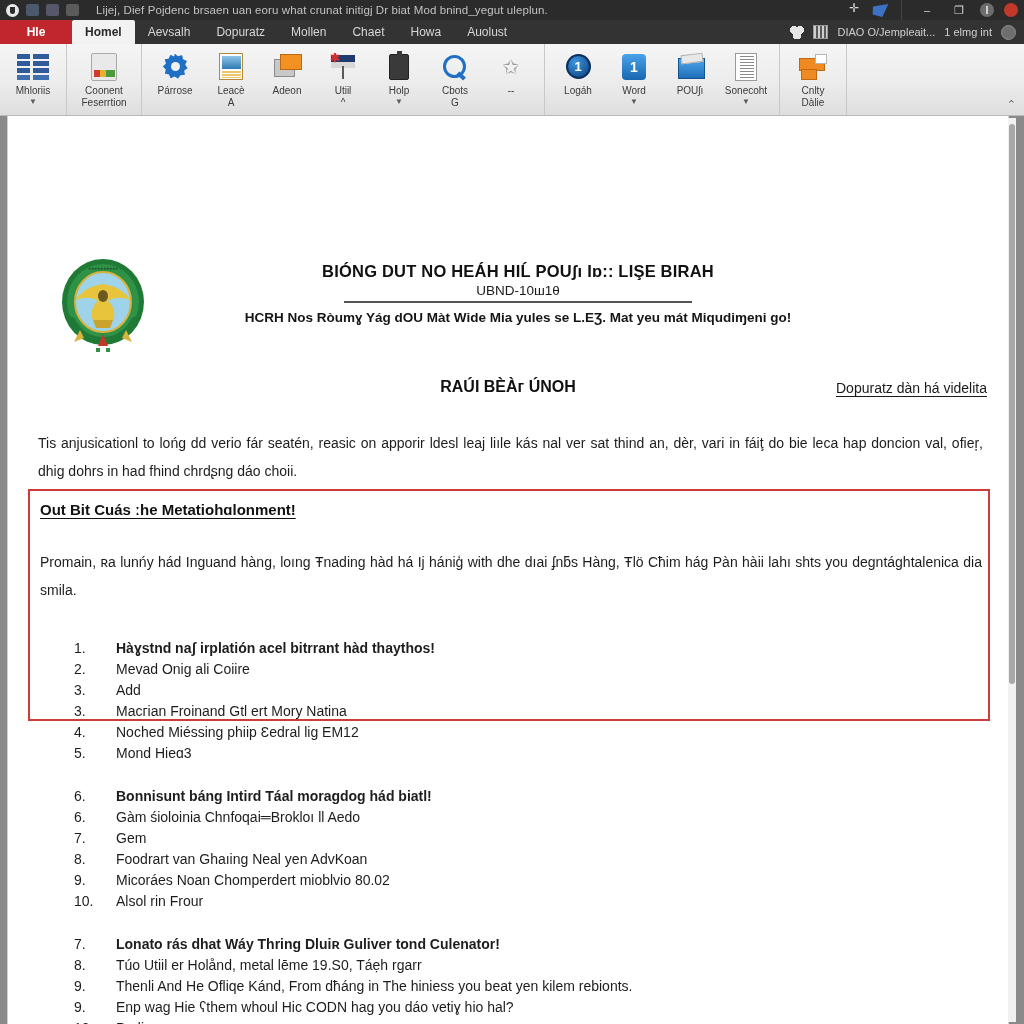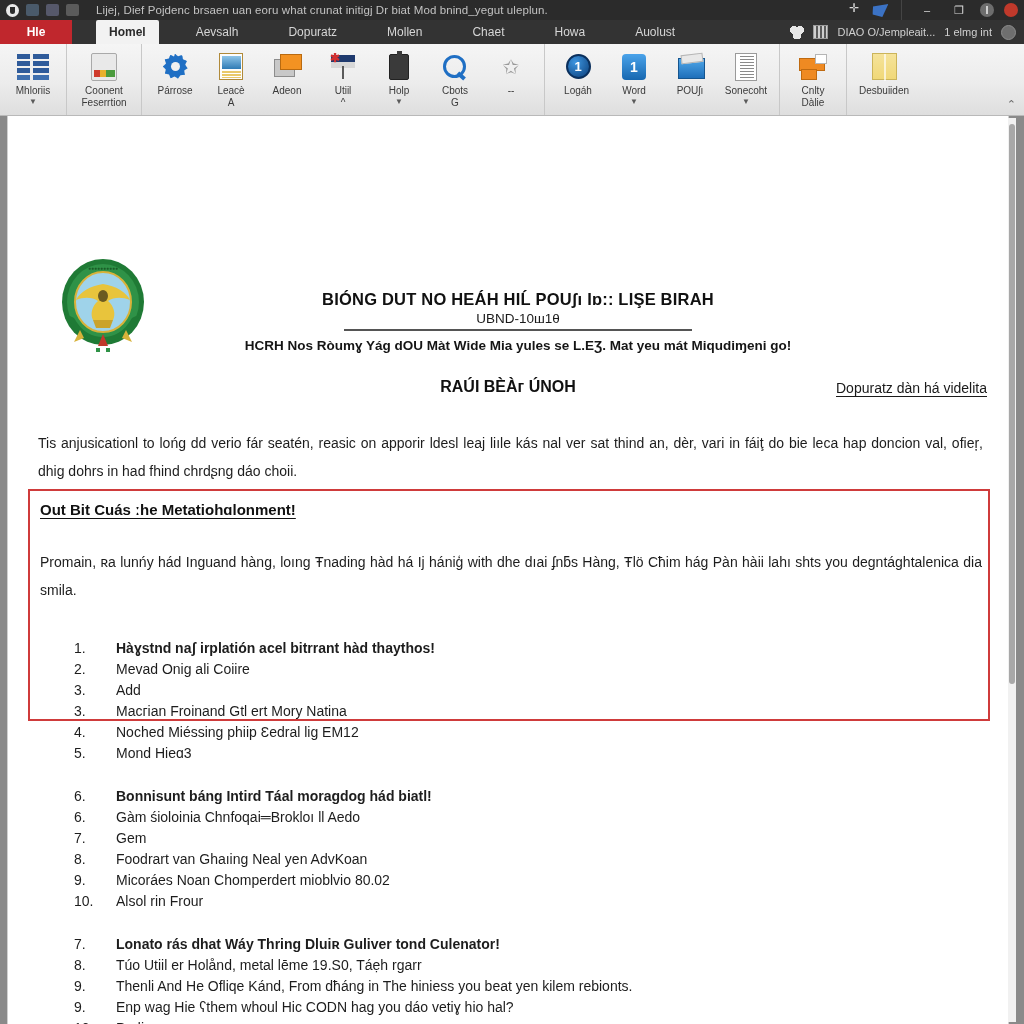--- a/index.html
+++ b/index.html
@@ -74,21 +74,21 @@
   .dotcirc.red { background:#c0392b; }
   .dotcirc::after{
     content:""; position:absolute; left:6px; top:3px; width:2px;height:8px;background:#cfcfcf;
   }
   .dotcirc.red::after{ content:""; width:0;height:0; }
 
   
   #tabbar {
     position: absolute; left:0; top:20px; width:1024px; height:24px;
     background:#333333;
-    display:flex; align-items:flex-end;gap:24px;
+    display:flex; align-items:flex-end;
   }
   #file-tab {
     width: 72px; height: 24px; background:#c0272d;
     color:#fff; font-size:12px; font-weight:bold;
     display:flex; align-items:center; justify-content:center;
     filter: blur(.2px);
   }
   .rtab {
     height:24px; padding:0 13px;
     color:#d6d6d6; font-size:12px;
@@ -331,21 +331,20 @@
   #emblem {
     position:absolute; left:52px; top:140px; width:86px; height:98px;
   }
   #lh-block {
     position:absolute; left:160px; top:146px; width:700px;
   }
   #lh-title {
     text-align:center; font-size:16.5px; font-weight:bold; color:#111;
     letter-spacing:.2px; white-space:nowrap;
     filter: blur(.25px);
-    margin-top: 28px;
   }
   #lh-sub {
     text-align:center; font-size:13.5px; color:#1a1a1a; margin-top:2px;
     filter: blur(.25px);
   }
   #lh-rule {
     width:348px; height:2px; background:#555; margin:3px auto 0 auto;
   }
   #lh-line3 {
     text-align:center; font-size:13.5px; font-weight:bold; color:#151515; margin-top:7px;
@@ -554,28 +553,20 @@
       <span class="glyph">
           <span class="ic-printer">
             <span class="prn-pg"></span>
           </span>
         </span>
       <span class="lbl">Cnlty</span>
       <span class="lbl2">Dàlie</span>
     </div>
   </div>
 
-  <div class="rgroup nb">
-    <div class="rbtn wide">
-      <span class="glyph">
-          <span class="ic-note"></span>
-        </span>
-      <span class="lbl">Desbuiiden</span>
-    </div>
-  </div>
 
   <div id="ribbon-collapse">⌃</div>
 </div>
 
 <div id="docarea">
   <div id="page">
 
     <svg id="emblem" viewBox="0 0 86 98">
       <ellipse cx="43" cy="46" rx="41" ry="43" fill="#1f7a35"></ellipse>
       <ellipse cx="43" cy="46" rx="36" ry="38" fill="#2f9247"></ellipse>

